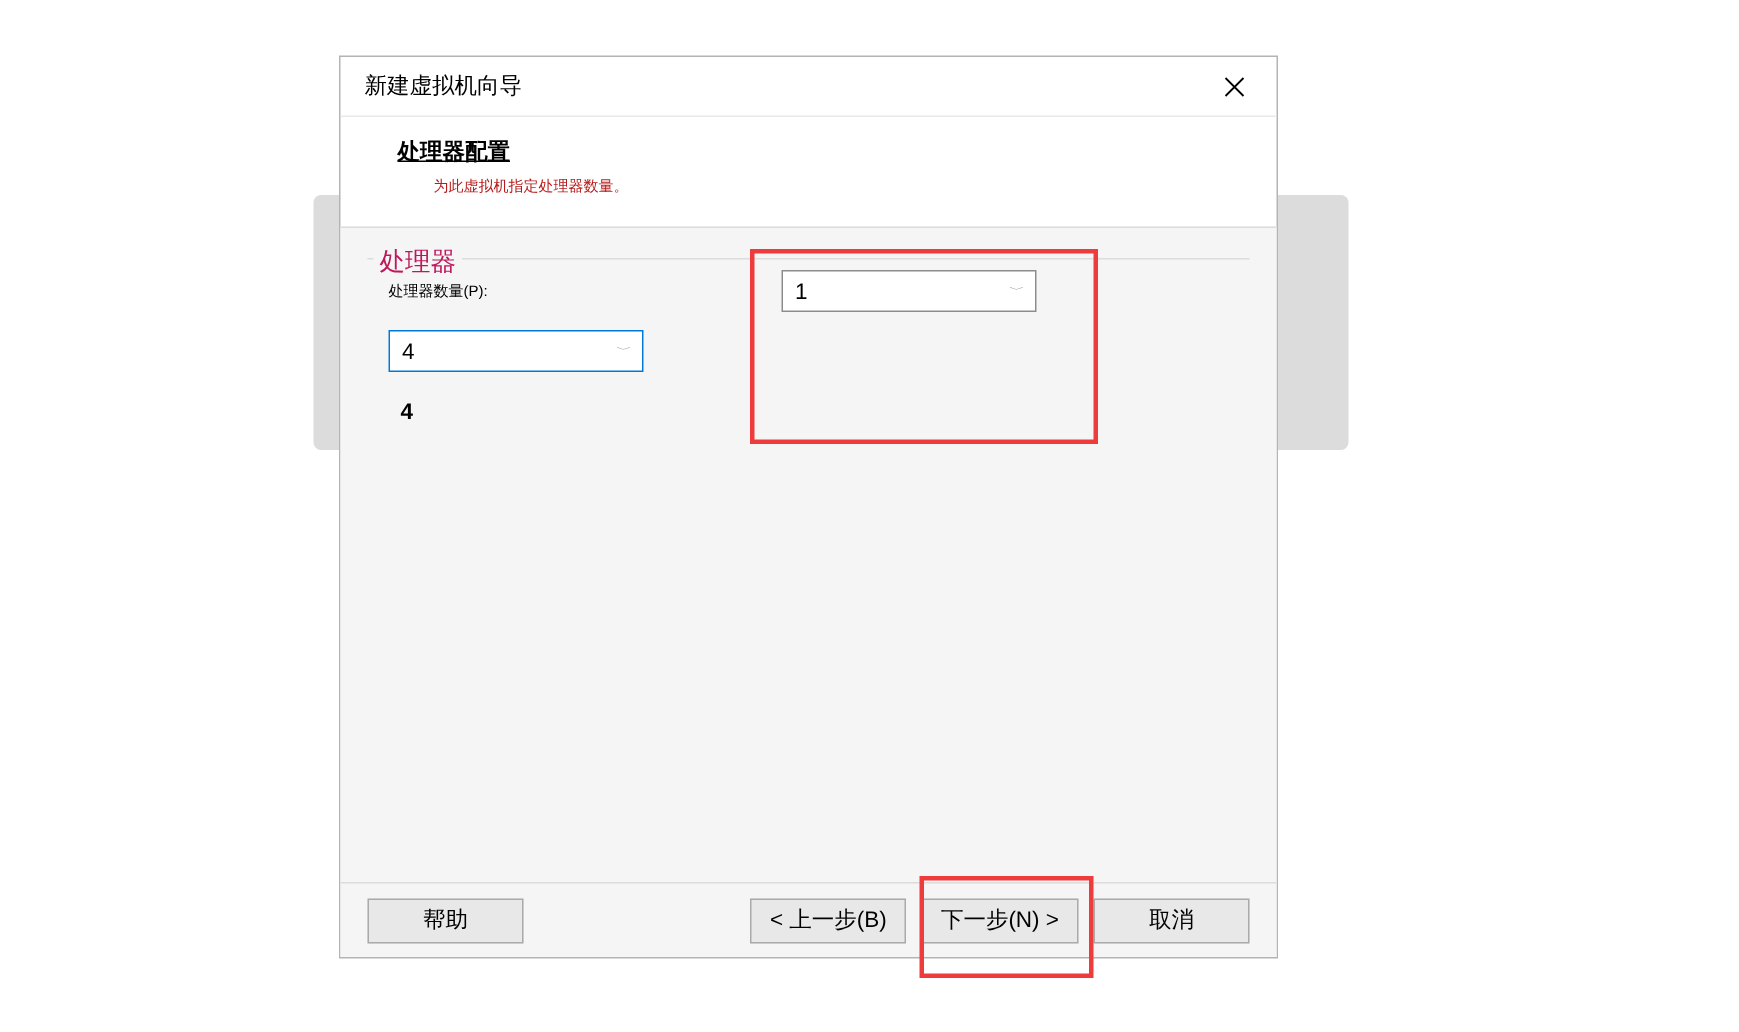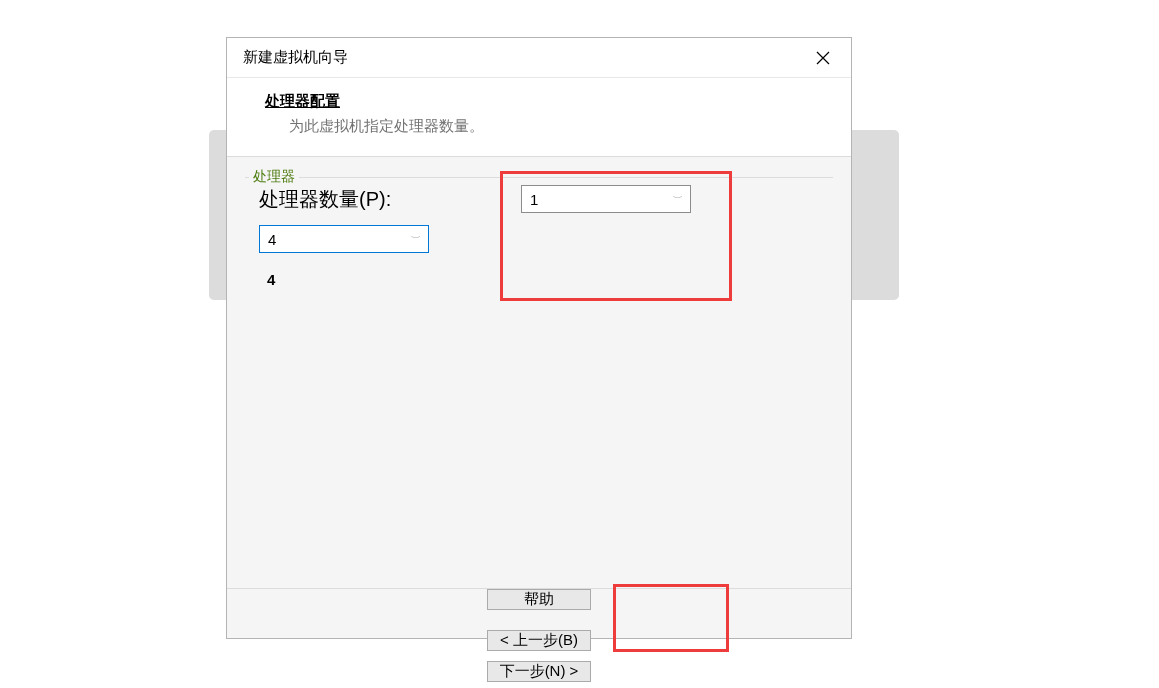--- a/index.html
+++ b/index.html
@@ -62,22 +62,22 @@
       padding: 14px 38px 20px 38px;
     }
     .header-title {
       font-size: 15px;
       font-weight: bold;
       color: #000;
       margin-bottom: 6px;
       text-decoration: underline;
     }
     .header-subtitle {
-      font-size: 15px;
-      color: #737373;
+      font-size: 10px;
+      color: #b91c1c;
       padding-left: 24px;
     }
     .content-area {
       flex: 1;
       background: #f5f5f5;
       border-top: 1px solid #dcdcdc;
       padding: 12px 18px;
       position: relative;
     }
     .fieldset {
@@ -91,32 +91,32 @@
       right: 0;
       height: 1px;
       border-top: 1px solid #dcdcdc;
     }
     .fieldset-legend {
       position: absolute;
       top: -1px;
       left: 4px;
       background: #f5f5f5;
       padding: 0 4px;
-      font-size: 14px;
-      color: #4d7c0f;
+      font-size: 17px;
+      color: #be185d;
     }
     .form-row {
       display: flex;
       align-items: center;
       margin-bottom: 12px;
       height: 28px;
     }
     .form-label {
       width: 262px;
-      font-size: 20px;
+      font-size: 10px;
       color: #000;
     }
     .dropdown {
       width: 170px;
       height: 28px;
       background: #ffffff;
       border: 1px solid #8c8c8c;
       display: flex;
       align-items: center;
       justify-content: space-between;
@@ -150,21 +150,20 @@
       pointer-events: none;
     }
     .footer {
       height: 50px;
       background: #f5f5f5;
       border-top: 1px solid #dcdcdc;
       display: flex;
       align-items: center;
       padding: 0 18px;
       gap: 10px;
-      flex-direction: column;
     }
     .footer-spacer {
       flex: 1;
     }
     .btn {
       min-width: 104px;
       height: 30px;
       background: #e8e8e8;
       border: 1px solid #aaaaaa;
       font-size: 15px;

